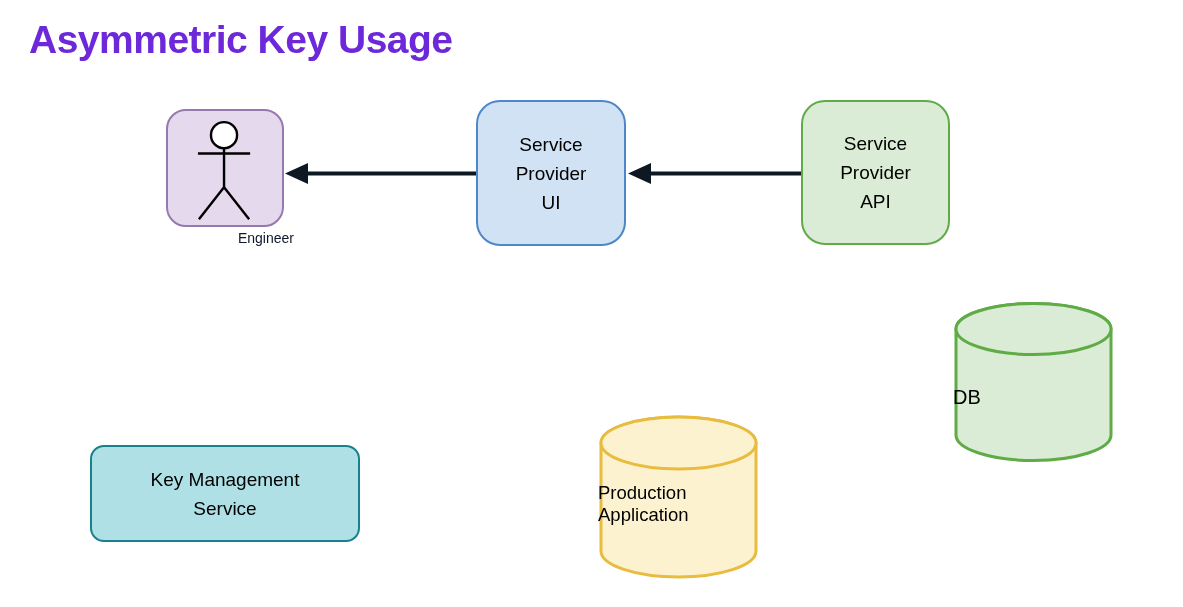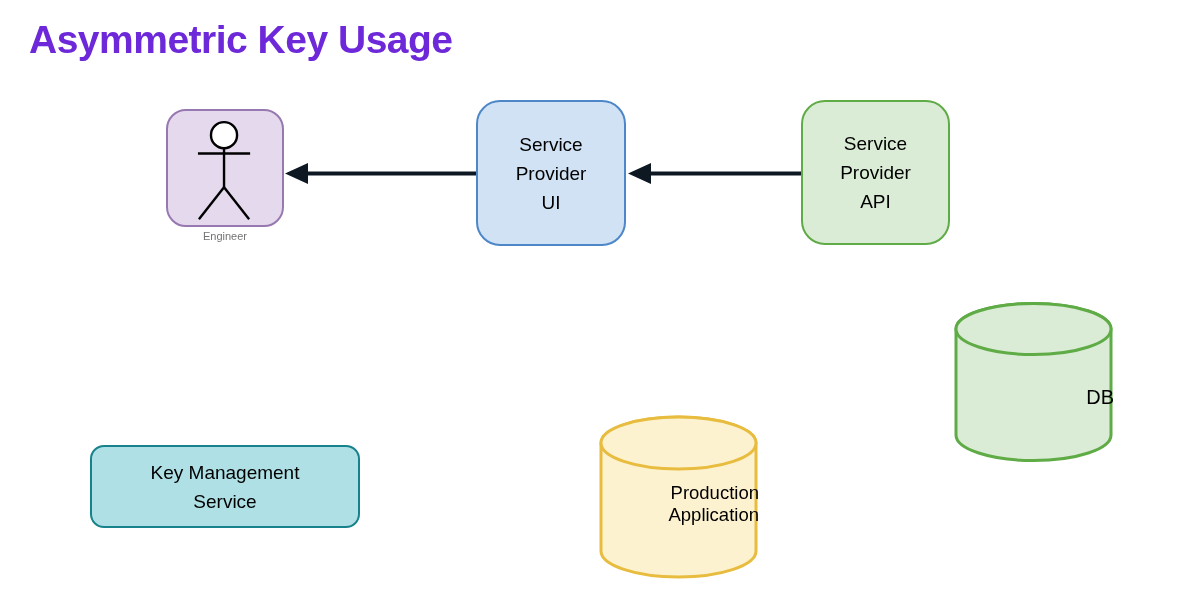--- a/index.html
+++ b/index.html
@@ -15,43 +15,43 @@
     position:absolute;display:flex;align-items:center;justify-content:center;
     box-sizing:border-box;text-align:center;
   }
   .node-label{white-space:pre-line;font-size:19px;line-height:29px;color:#000;text-align:center;}
   
   .actor-box{
     left:166px;top:109px;width:118px;height:118px;
     background:#E5DAED;border:2px solid #9878B0;border-radius:20px;
   }
   .actor-caption{
-    position:absolute;left:156px;top:230px;width:138px;text-align:center;
-    font-size:11px;color:#737373;
+    position:absolute;left:156px;top:230px;width:138px;text-align:right;
+    font-size:14px;color:#0f172a;
   }
   
   .box-ui{
     left:476px;top:100px;width:150px;height:146px;
     background:#D0E2F4;border:2px solid #4D87C8;border-radius:24px;
   }
   .box-api{
     left:801px;top:100px;width:149px;height:145px;
     background:#DAECD5;border:2px solid #5FAB46;border-radius:24px;
   }
   .box-kms{
-    left:90px;top:445px;width:270px;height:83px;
+    left:90px;top:445px;width:270px;height:97px;
     background:#AEE0E5;border:2.5px solid #17828C;border-radius:14px;
   }
   
   .cyl{position:absolute;}
   .cyl-prod{left:598px;top:414px;width:161px;height:166px;}
   .cyl-db{left:953px;top:301px;width:161px;height:162px;}
   .cyl svg{position:absolute;left:0;top:0;}
   .cyl-label{
-    position:absolute;left:0;width:100%;text-align:right;
+    position:absolute;left:0;width:100%;text-align:left;
     white-space:pre-line;color:#000;
   }
   .cyl-prod .cyl-label{top:68px;font-size:18.5px;line-height:22px;}
   .cyl-db .cyl-label{top:82px;font-size:20px;line-height:28px;}
   .connector-layer{position:absolute;left:0;top:0;pointer-events:none;}
 </style>
 </head>
 <body>
 
 <div class="canvas">

